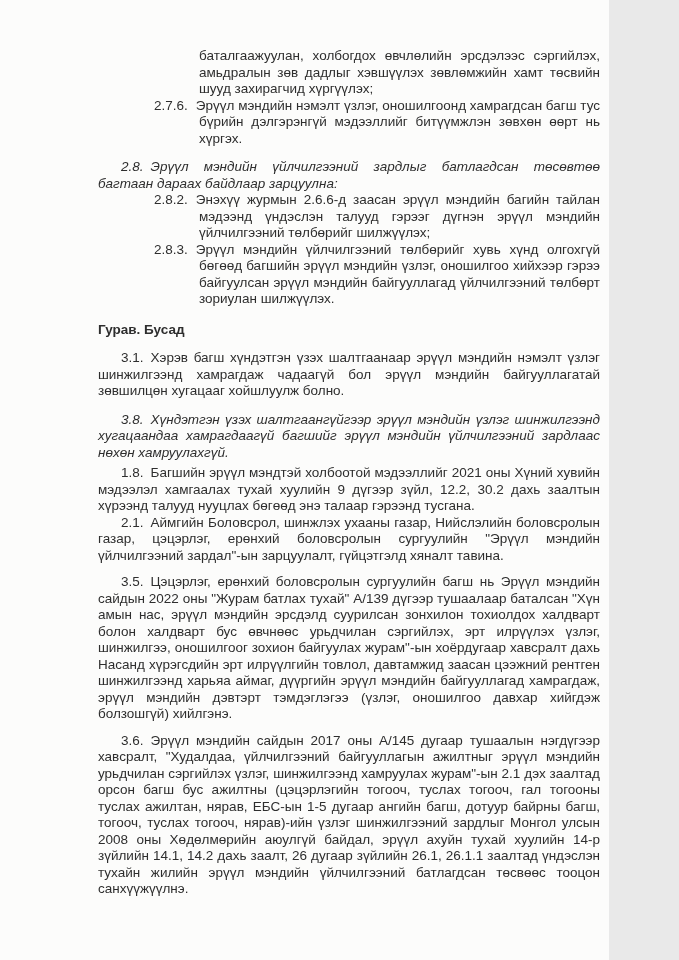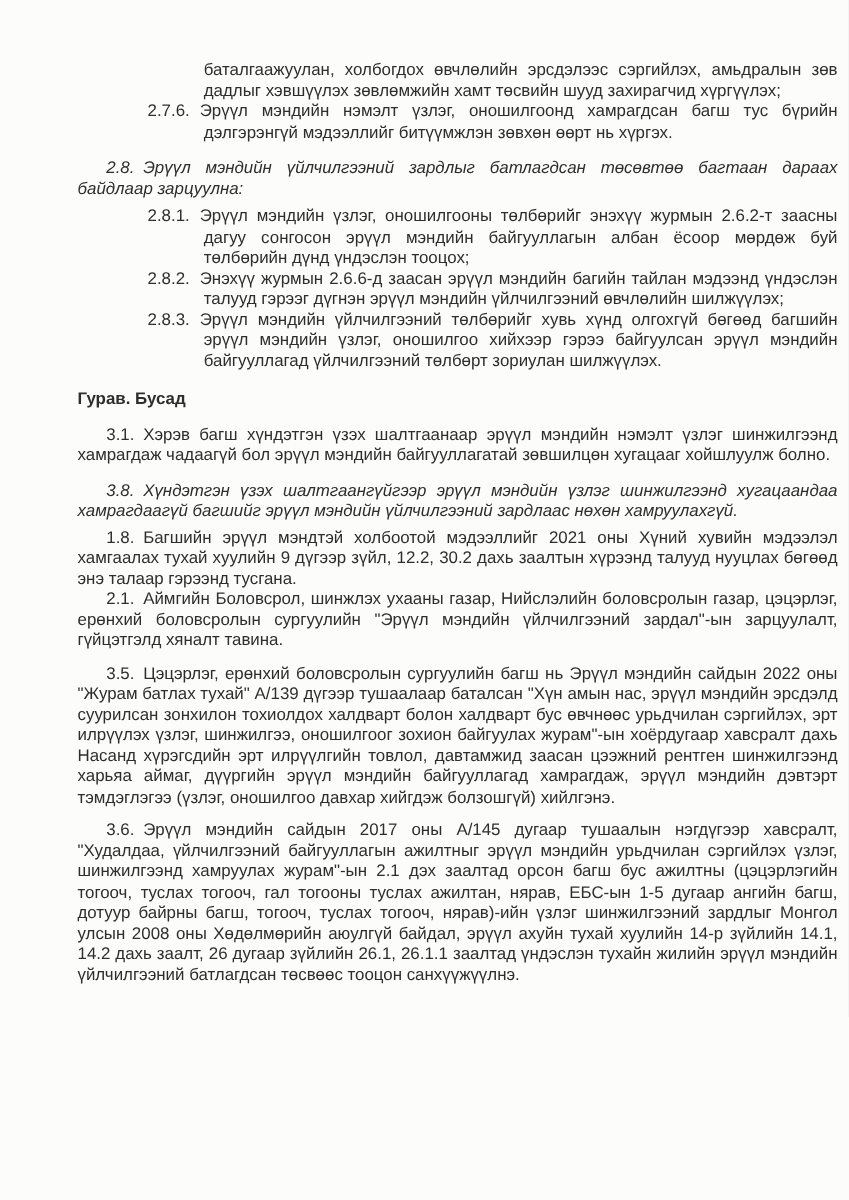--- a/index.html
+++ b/index.html
@@ -2,30 +2,30 @@
 <html lang="mn"><head>
 <meta charset="utf-8">
 <style>
   html, body {
     margin: 0;
     padding: 0;
     background: #e9e9e9;
   }
   .page {
     position: relative;
-    width: 679px;
+    width: 609px;
     height: 960px;
     margin: 0;
     background: #fcfcfb;
     color: #2e2e2e;
     font-family: "Liberation Sans", "DejaVu Sans", sans-serif;
     font-size: 13.5px;
     line-height: 16.5px;
     box-sizing: border-box;
-    padding: 48px 9px 0 62px;
+    padding: 48px 9px 0 98px;
     overflow: hidden;
   }
   .block {
     text-align: justify;
     margin: 0;
   }
   
   .cont {
     padding-left: 101px;
   }
@@ -61,26 +61,23 @@
   <div class="block cont">баталгаажуулан, холбогдох өвчлөлийн эрсдэлээс сэргийлэх, амьдралын зөв дадлыг хэвшүүлэх зөвлөмжийн хамт төсвийн шууд захирагчид хүргүүлэх;</div>
 
   <div class="block li">
     <span class="num">2.7.6.</span><span>Эрүүл мэндийн нэмэлт үзлэг, оношилгоонд хамрагдсан багш тус бүрийн дэлгэрэнгүй мэдээллийг битүүмжлэн зөвхөн өөрт нь хүргэх.</span>
   </div>
 
   <div class="block para gap-lg">
     <span class="num">2.8.</span><span>Эрүүл мэндийн үйлчилгээний зардлыг батлагдсан төсөвтөө багтаан дараах байдлаар зарцуулна:</span>
   </div>
 
-  <div class="block li gap-sm">
-    <span class="num">2.8.1.</span><span>Эрүүл мэндийн үзлэг, оношилгооны төлбөрийг энэхүү журмын 2.6.2-т заасны дагуу сонгосон эрүүл мэндийн байгууллагын албан ёсоор мөрдөж буй төлбөрийн дүнд үндэслэн тооцох;</span>
-  </div>
 
   <div class="block li">
-    <span class="num">2.8.2.</span><span>Энэхүү журмын 2.6.6-д заасан эрүүл мэндийн багийн тайлан мэдээнд үндэслэн талууд гэрээг дүгнэн эрүүл мэндийн үйлчилгээний өвчлөлийн шилжүүлэх;</span>
+    <span class="num">2.8.2.</span><span>Энэхүү журмын 2.6.6-д заасан эрүүл мэндийн багийн тайлан мэдээнд үндэслэн талууд гэрээг дүгнэн эрүүл мэндийн үйлчилгээний төлбөрийг шилжүүлэх;</span>
   </div>
 
   <div class="block li">
     <span class="num">2.8.3.</span><span>Эрүүл мэндийн үйлчилгээний төлбөрийг хувь хүнд олгохгүй бөгөөд багшийн эрүүл мэндийн үзлэг, оношилгоо хийхээр гэрээ байгуулсан эрүүл мэндийн байгууллагад үйлчилгээний төлбөрт зориулан шилжүүлэх.</span>
   </div>
 
   <div class="block heading">Гурав. Бусад</div>
 
   <div class="block para">
     <span class="num">3.1.</span><span>Хэрэв багш хүндэтгэн үзэх шалтгаанаар эрүүл мэндийн нэмэлт үзлэг шинжилгээнд хамрагдаж чадаагүй бол эрүүл мэндийн байгууллагатай зөвшилцөн хугацааг хойшлуулж болно.</span>

